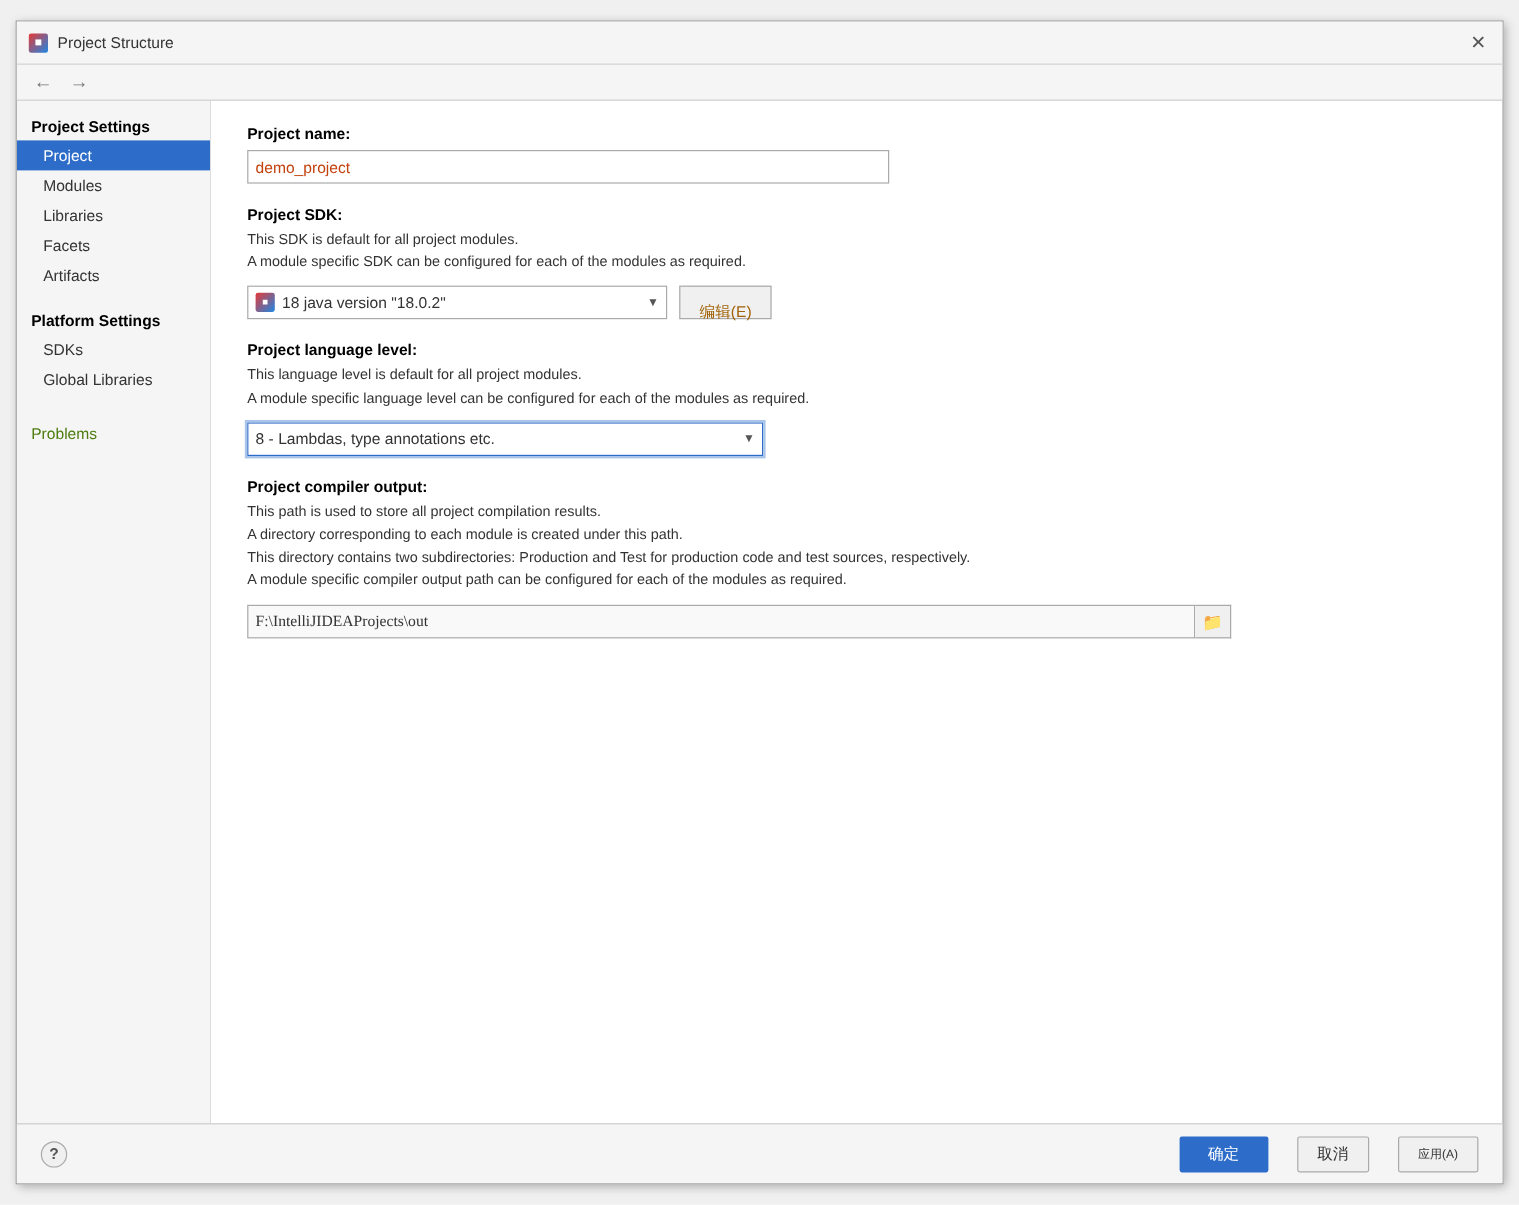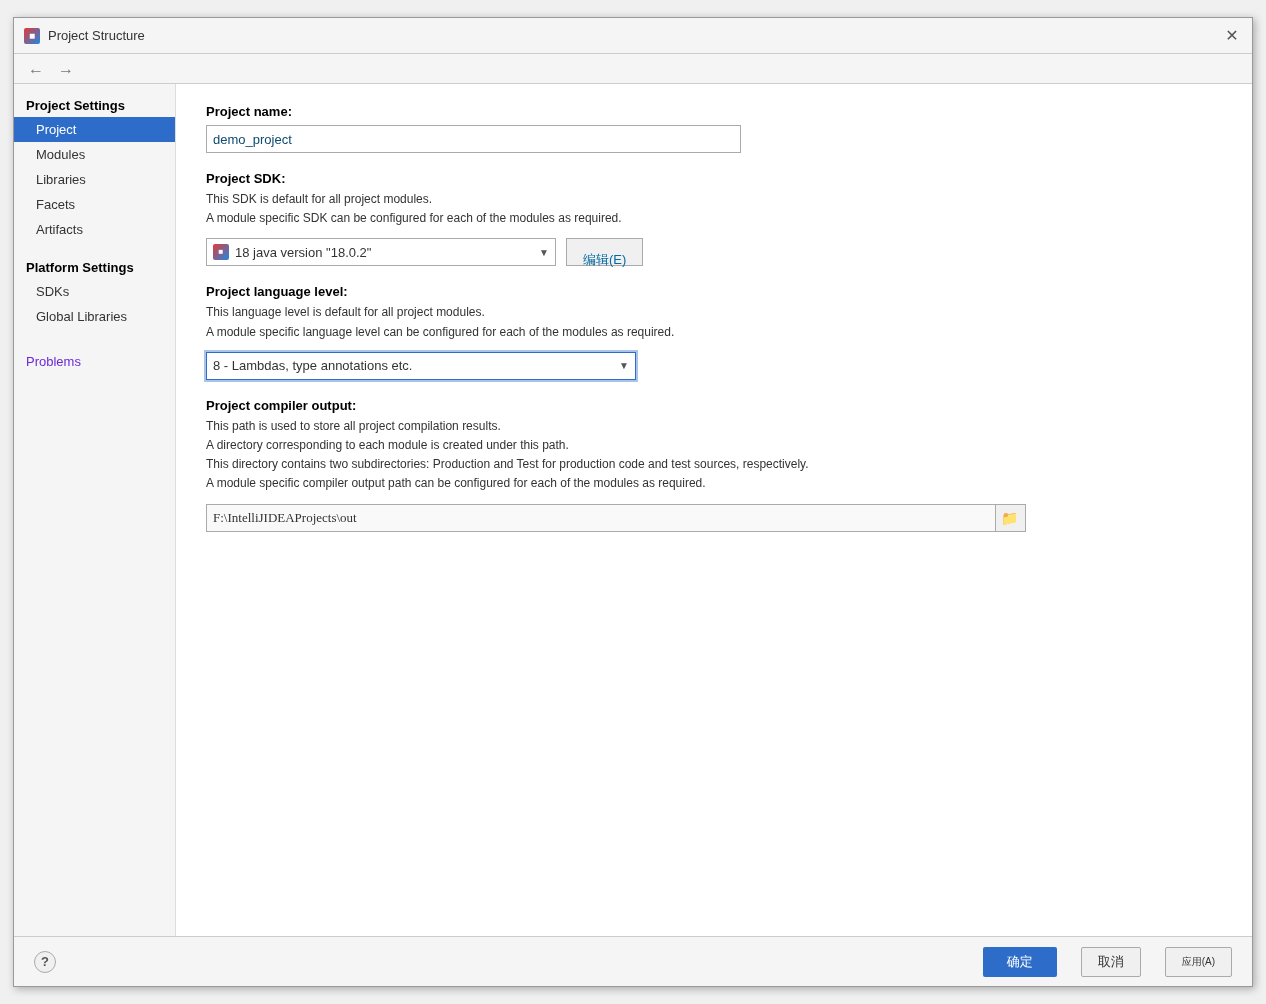--- a/index.html
+++ b/index.html
@@ -109,21 +109,21 @@
     .sidebar-item.active {
       background: #2d6dc9;
       color: #fff;
     }
     .sidebar-spacer {
       height: 12px;
     }
     .sidebar-problems {
       padding: 5px 12px 5px 12px;
       font-size: 13px;
-      color: #6d28d9;
+      color: #4d7c0f;
       cursor: pointer;
       margin-top: 8px;
     }
     .main-content {
       flex: 1;
       background: #ffffff;
       padding: 20px 30px;
       overflow-y: auto;
     }
     .field-label {
@@ -131,21 +131,21 @@
       font-weight: bold;
       color: #000;
       margin-bottom: 6px;
     }
     .text-input {
       width: 535px;
       height: 28px;
       border: 1px solid #aaa;
       padding: 12px 6px;
       font-size: 13px;
-      color: #0c4a6e;
+      color: #c2410c;
       background: #fff;
       outline: none;
     }
     .section-title {
       font-weight: bold;
       font-size: 13px;
       color: #000;
       margin-top: 18px;
       margin-bottom: 4px;
     }
@@ -193,21 +193,21 @@
     .dropdown-arrow {
       font-size: 10px;
       color: #555;
     }
     .edit-btn {
       height: 28px;
       padding: 12px 16px;
       background: #f0f0f0;
       border: 1px solid #aaa;
       font-size: 13px;
-      color: #0369a1;
+      color: #a16207;
       cursor: pointer;
     }
     .lang-select {
       width: 430px;
       height: 28px;
       border: 1px solid #2d6dc9;
       background: #fff;
       font-size: 13px;
       color: #333;
       padding: 0 6px;

